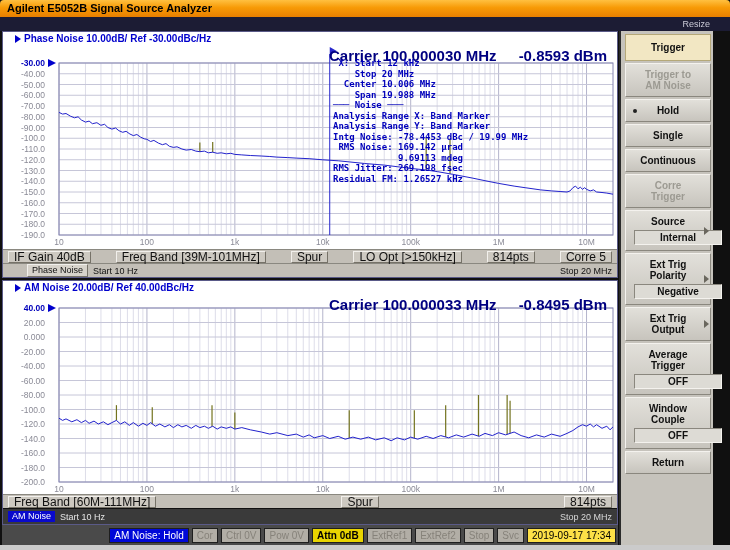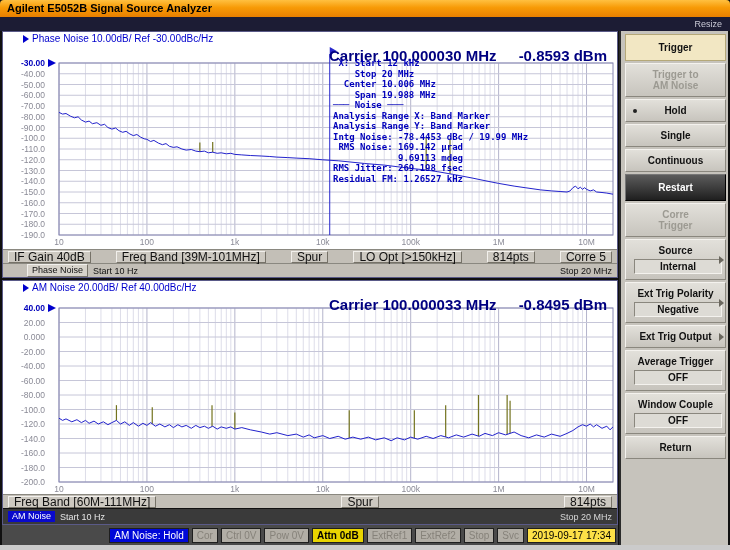--- a/index.html
+++ b/index.html
@@ -3,27 +3,27 @@
 <meta charset="utf-8">
 <style>
   html,body{margin:0;padding:0;background:#555;}
   *{box-sizing:border-box;font-family:"Liberation Sans",sans-serif;}
   .window{position:relative;width:730px;height:550px;background:#101010;overflow:hidden;}
   .titlebar{position:absolute;left:0;top:0;width:730px;height:17px;
     background:linear-gradient(180deg,#ffc040 0%,#f79a06 45%,#e87f00 100%);
     border-radius:4px 4px 0 0;color:#000;font-size:11px;font-weight:bold;
     line-height:17px;padding-left:7px;}
   .resizebar{position:absolute;left:0;top:17px;width:730px;height:14px;background:#1c1c34;
-    color:#c9c9d6;font-size:9px;text-align:right;line-height:14px;padding-right:8px;}
+    color:#c9c9d6;font-size:9px;text-align:right;line-height:14px;padding-right:20px;}
   
   .panel{position:absolute;left:2px;width:616px;background:#ffffff;border:1px solid #5a5a88;}
   #panel1{top:31px;height:247px;}
   #panel2{top:280px;height:245px;}
-  .chart-header{height:13px;font-size:10px;font-weight:normal;color:#0000cc;line-height:13px;
-    padding-left:20px;display:flex;align-items:center;gap:3px;}
+  .chart-header{height:13px;font-size:10px;font-weight:bold;color:#0000cc;line-height:13px;
+    padding-left:12px;display:flex;align-items:center;gap:3px;}
   .tri-right{width:0;height:0;border-left:6px solid #0000cc;border-top:4px solid transparent;
     border-bottom:4px solid transparent;display:inline-block;}
   .carrier-row{position:absolute;right:10px;display:flex;gap:22px;font-size:15px;color:#000080;font-weight:bold;}
   #carrier1{top:15px;} #carrier2{top:15px;}
   .info-block{position:absolute;left:330px;top:26px;font-family:"DejaVu Sans Mono",monospace;
     font-size:9px;line-height:10.5px;color:#0000bb;white-space:pre;font-weight:bold;}
   
   .chiprow{height:14px;background:#c3bfb7;display:flex;align-items:center;
     justify-content:space-between;padding:0 5px;border-top:1px solid #8a8880;}
   .chip{background:#cdc9c1;border-top:1px solid #f2f0ec;border-left:1px solid #f2f0ec;
@@ -40,21 +40,21 @@
   
   .bottombar{position:absolute;left:2px;top:525px;width:616px;height:20px;background:#4a4a4a;
     display:flex;align-items:center;justify-content:flex-end;padding-right:2px;}
   .bchip{font-size:10px;line-height:13px;padding:0 4px;margin-left:3px;border:1px solid #1e1e1e;white-space:nowrap;}
   .b-blue{background:#0008d8;color:#fff;}
   .b-disabled{background:#b2aea6;color:#86827a;}
   .b-yellow{background:#e8d400;color:#000;font-weight:bold;}
   .b-white{background:#fde047;color:#000;}
   .bottomstrip{position:absolute;left:0;top:545px;width:730px;height:5px;background:#cbcbcb;}
   
-  .sidebar{position:absolute;left:619px;top:31px;width:109px;height:514px;background:#c6c3bc;
+  .sidebar{position:absolute;left:619px;top:31px;width:94px;height:514px;background:#c6c3bc;
     border-left:2px solid #2a2a2a;padding:3px 2px 0 4px;}
   .sbtn{position:relative;margin-bottom:2px;background:linear-gradient(180deg,#e2e0da,#c7c4bd);
     border:1px solid #8a877e;border-top-color:#f4f2ee;border-left-color:#f4f2ee;
     text-align:center;color:#111;font-size:10px;font-weight:bold;
     padding:5px 8px;white-space:pre-line;line-height:11px;}
   .sb-header{background:#f2e7c3;border:1px solid #b5a878;padding:7px 4px;}
   .sb-active{background:linear-gradient(180deg,#5c5c5c,#1f1f1f);color:#fff;border-color:#000;
     border-top-color:#777;border-left-color:#777;padding:7px 4px;}
   .sb-disabled{color:#9c9a92;}
   .sb-value{margin:3px auto 0;width:88px;background:#dddbd5;border:1px solid #f4f2ee;
@@ -361,21 +361,20 @@
       <span class="bchip b-white">2019-09-17 17:34</span>
     </div>
   <div class="bottomstrip"></div>
   <div class="sidebar" id="sidebar">
       <div class="sbtn sb-header"><div>Trigger</div></div>
       <div class="sbtn sb-disabled"><div>Trigger to
 AM Noise</div></div>
       <div class="sbtn"><div>Hold</div><span class="sb-dot"></span></div>
       <div class="sbtn"><div>Single</div></div>
       <div class="sbtn"><div>Continuous</div></div>
-      <div class="sbtn sb-active"><div>Restart</div></div>
       <div class="sbtn sb-disabled"><div>Corre
 Trigger</div></div>
       <div class="sbtn"><div>Source</div><div class="sb-value">Internal</div><span class="sb-arrow"></span></div>
       <div class="sbtn"><div>Ext Trig Polarity</div><div class="sb-value">Negative</div><span class="sb-arrow"></span></div>
       <div class="sbtn"><div>Ext Trig Output</div><span class="sb-arrow"></span></div>
       <div class="sbtn"><div>Average Trigger</div><div class="sb-value">OFF</div></div>
       <div class="sbtn"><div>Window Couple</div><div class="sb-value">OFF</div></div>
       <div class="sbtn"><div>Return</div></div>
     </div>
 </div>

